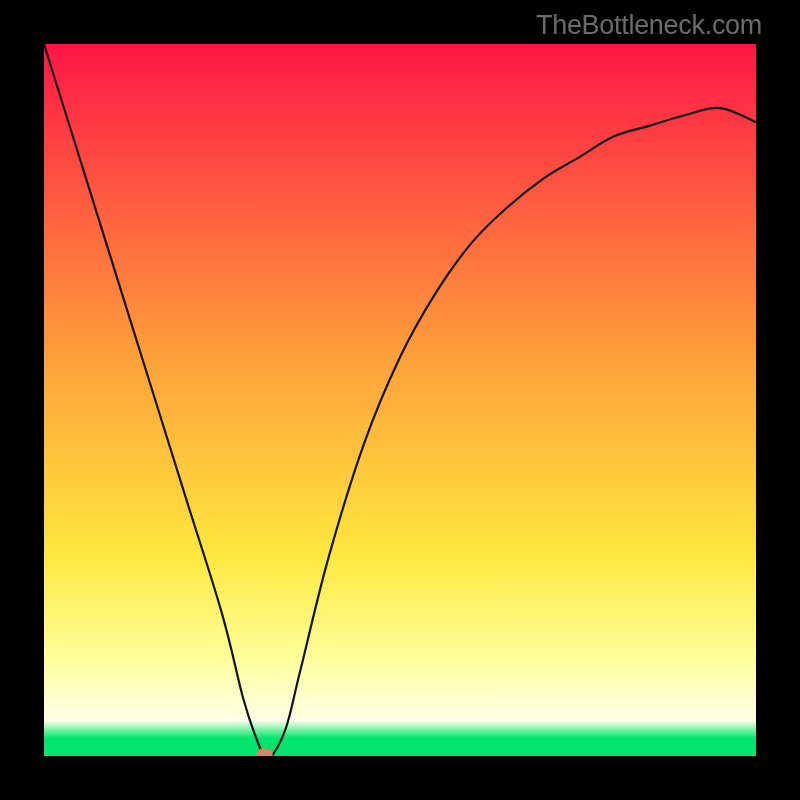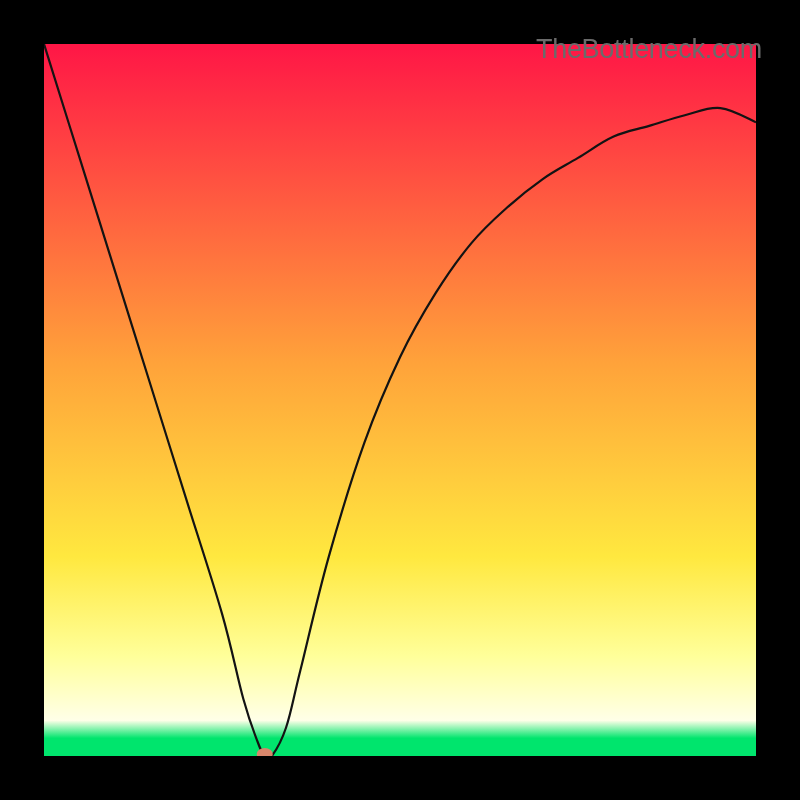--- a/index.html
+++ b/index.html
@@ -20,21 +20,20 @@
   }
   .branding {
     position: absolute;
     top: 10px;
     right: 38px;
     color: #6b6b6b;
     font-family: -apple-system, BlinkMacSystemFont, "Segoe UI", Arial, sans-serif;
     font-size: 27px;
     font-weight: 400;
     letter-spacing: -0.3px;
-    margin-top: 24px;
   }
   svg {
     position: absolute;
     left: 0;
     top: 0;
   }
 </style>
 </head>
 <body>
 

